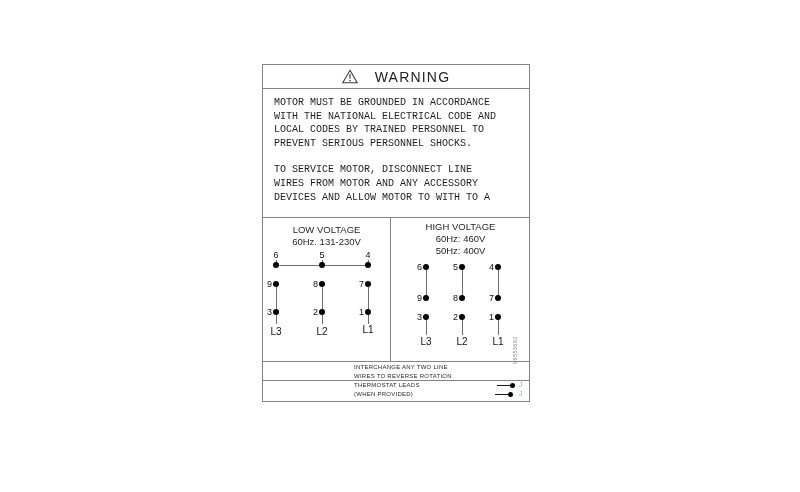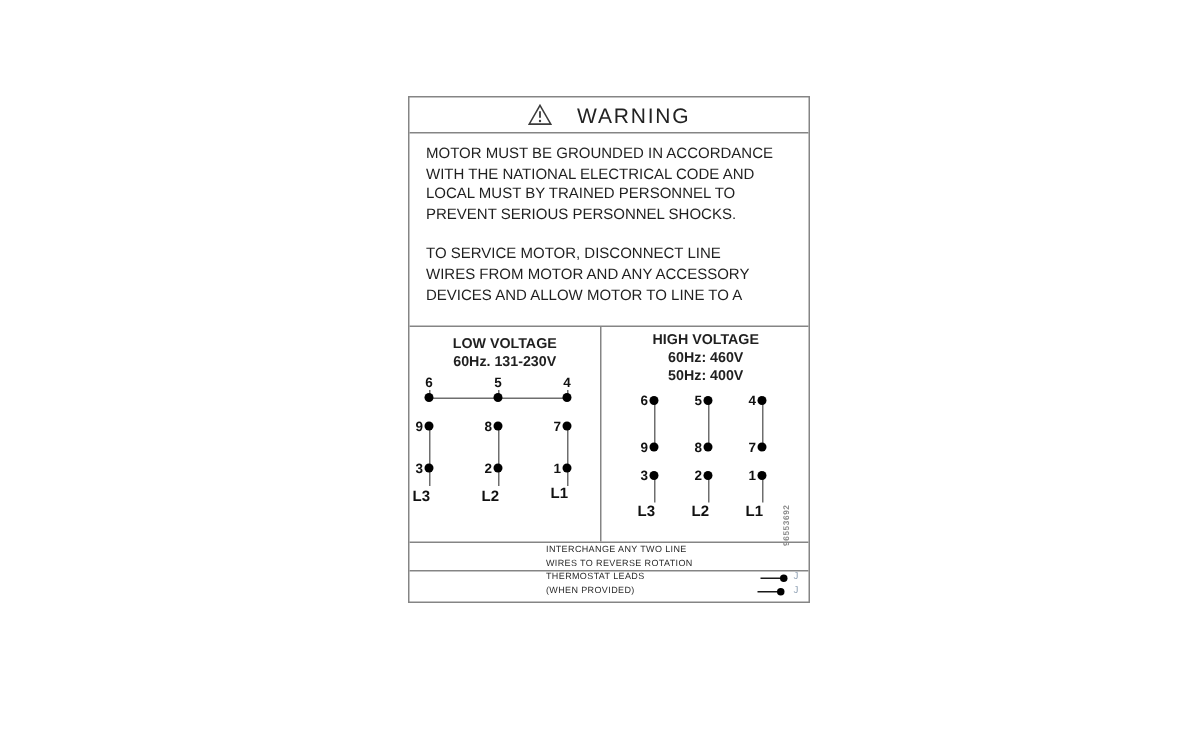--- a/index.html
+++ b/index.html
@@ -1,46 +1,46 @@
 <!DOCTYPE html>
 <html><head>
 <meta charset="utf-8">
 <style>
   * { margin:0; padding:0; box-sizing:border-box; }
   html,body { width:800px; height:492px; background:#ffffff; overflow:hidden;
               font-family:"Liberation Sans", sans-serif; }
   #canvas { position:relative; width:800px; height:492px; background:#ffffff; }
 
-  #label { position:absolute; left:272px; top:64px; width:268px; height:338px;
+  #label { position:absolute; left:262px; top:64px; width:268px; height:338px;
            border:1px solid #858585; background:#ffffff; color:#1f1f1f; }
 
   
   .sec { position:relative; width:100%; }
   #sec-header   { height:24px;  border-bottom:1px solid #858585;
                   display:flex; align-items:center; justify-content:center; gap:17px; }
   #sec-body     { height:129px; border-bottom:1px solid #858585; padding:7px 10px 0 11px; }
-  #sec-voltage  { height:144px; border-bottom:1px solid #858585;font-weight:bold; }
+  #sec-voltage  { height:144px; border-bottom:1px solid #858585; }
   #sec-notes1   { height:19px;  border-bottom:1px solid #858585; }
   #sec-notes2   { height:19px; }
 
   #warning-title { font-size:14px; letter-spacing:1.2px; color:#222; }
 
-  .body-par { font-size:10px; line-height:13.6px; color:#1f1f1f; }
+  .body-par { font-size:10px; line-height:13.6px; color:#1f1f1f;font-family:Liberation Mono, monospace; }
   .body-par.first { margin-bottom:13px; }
 
   
   #col-divider { position:absolute; left:127px; top:0; width:1px; height:100%; background:#858585; }
   .v-title { position:absolute; text-align:center; font-size:9.5px; line-height:12px; color:#1f1f1f; }
 
   .dot  { position:absolute; width:6px; height:6px; border-radius:50%; background:#000; }
   .wire { position:absolute; background:#6e6e6e; }
   .num  { position:absolute; font-size:9px; color:#111; }
   .num-above { width:10px; text-align:center; }
   .num-left  { width:10px; text-align:right; }
-  .l-label { position:absolute; width:22px; text-align:left; font-size:10px; color:#111; }
+  .l-label { position:absolute; width:22px; text-align:center; font-size:10px; color:#111; }
 
   #part-number { position:absolute; left:249px; top:98px; height:48px;
                  font-size:5.5px; color:#8a8a8a; letter-spacing:0.4px;
                  writing-mode:vertical-rl; transform:rotate(180deg); }
 
   .tiny { position:absolute; font-size:6px; letter-spacing:0.25px; color:#2a2a2a; white-space:nowrap; }
   .lead-line { position:absolute; height:1px; background:#1a1a1a; }
   .lead-dot  { position:absolute; width:5px; height:5px; border-radius:50%; background:#000; }
   .lead-j    { position:absolute; font-size:6.5px; color:#8fa0b4; }
 
@@ -60,27 +60,27 @@
           <circle cx="10" cy="14.2" r="1" fill="#3c3c3c"></circle>
         </svg>
       </span>
       <span id="warning-title">WARNING</span>
     </div>
 
     <div id="sec-body" class="sec">
       <div class="body-par first">
         <div>MOTOR MUST BE GROUNDED IN ACCORDANCE</div>
         <div>WITH THE NATIONAL ELECTRICAL CODE AND</div>
-        <div>LOCAL MUST BY TRAINED PERSONNEL TO</div>
+        <div>LOCAL CODES BY TRAINED PERSONNEL TO</div>
         <div>PREVENT SERIOUS PERSONNEL SHOCKS.</div>
       </div>
       <div class="body-par">
         <div>TO SERVICE MOTOR, DISCONNECT LINE</div>
         <div>WIRES FROM MOTOR AND ANY ACCESSORY</div>
-        <div>DEVICES AND ALLOW MOTOR TO LINE TO A</div>
+        <div>DEVICES AND ALLOW MOTOR TO WITH TO A</div>
       </div>
     </div>
 
     <div id="sec-voltage" class="sec">
       <div id="col-divider"></div>
 
       <div>
         <div class="v-title" style="left:0; width:127px; top:6px;">
           <div>LOW VOLTAGE</div>
           <div>60Hz. 131-230V</div>

